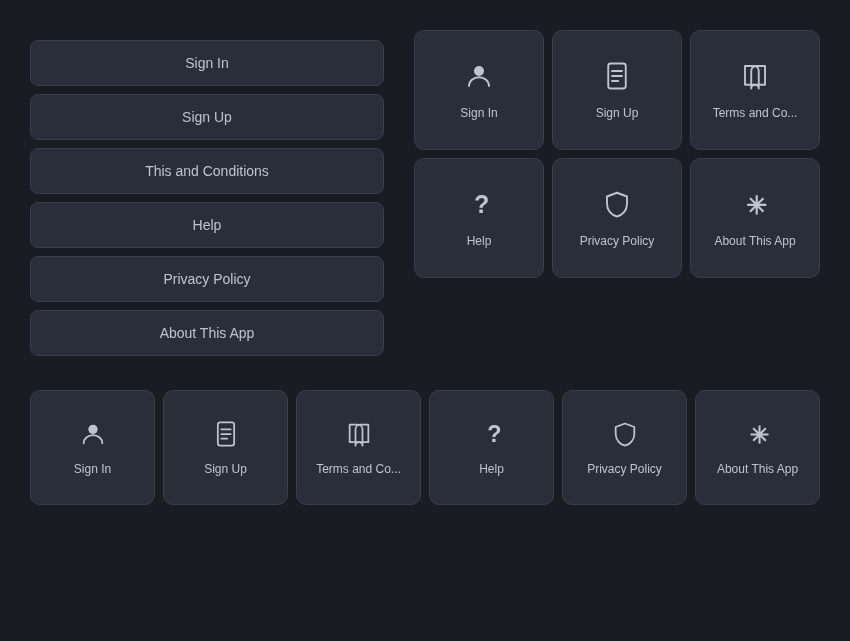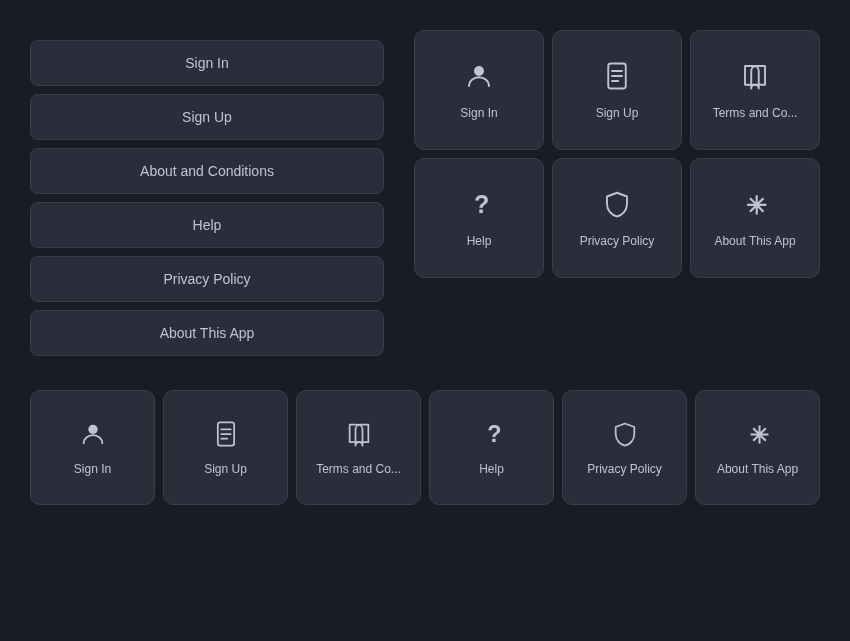--- a/index.html
+++ b/index.html
@@ -102,21 +102,21 @@
 </head>
 <body>
 
 <div class="page">
 
   <div class="top-section">
 
     <div class="list-buttons">
     <button class="list-btn">Sign In</button>
         <button class="list-btn">Sign Up</button>
-        <button class="list-btn">About and Conditions</button>
+        <button class="list-btn">This and Conditions</button>
         <button class="list-btn">Help</button>
         <button class="list-btn">Privacy Policy</button>
         <button class="list-btn">About This App</button>
       </div>
 
     <div class="grid-cards">
     <div class="card">
           <div class="card-icon"><svg width="30" height="30" viewBox="0 0 24 24" fill="#c0c4d0" xmlns="http://www.w3.org/2000/svg">
               <circle cx="12" cy="8" r="4"></circle>
               <path d="M4 20c0-4 3.6-7 8-7s8 3 8 7" stroke="#c0c4d0" stroke-width="1.5" fill="none" stroke-linecap="round"></path>

